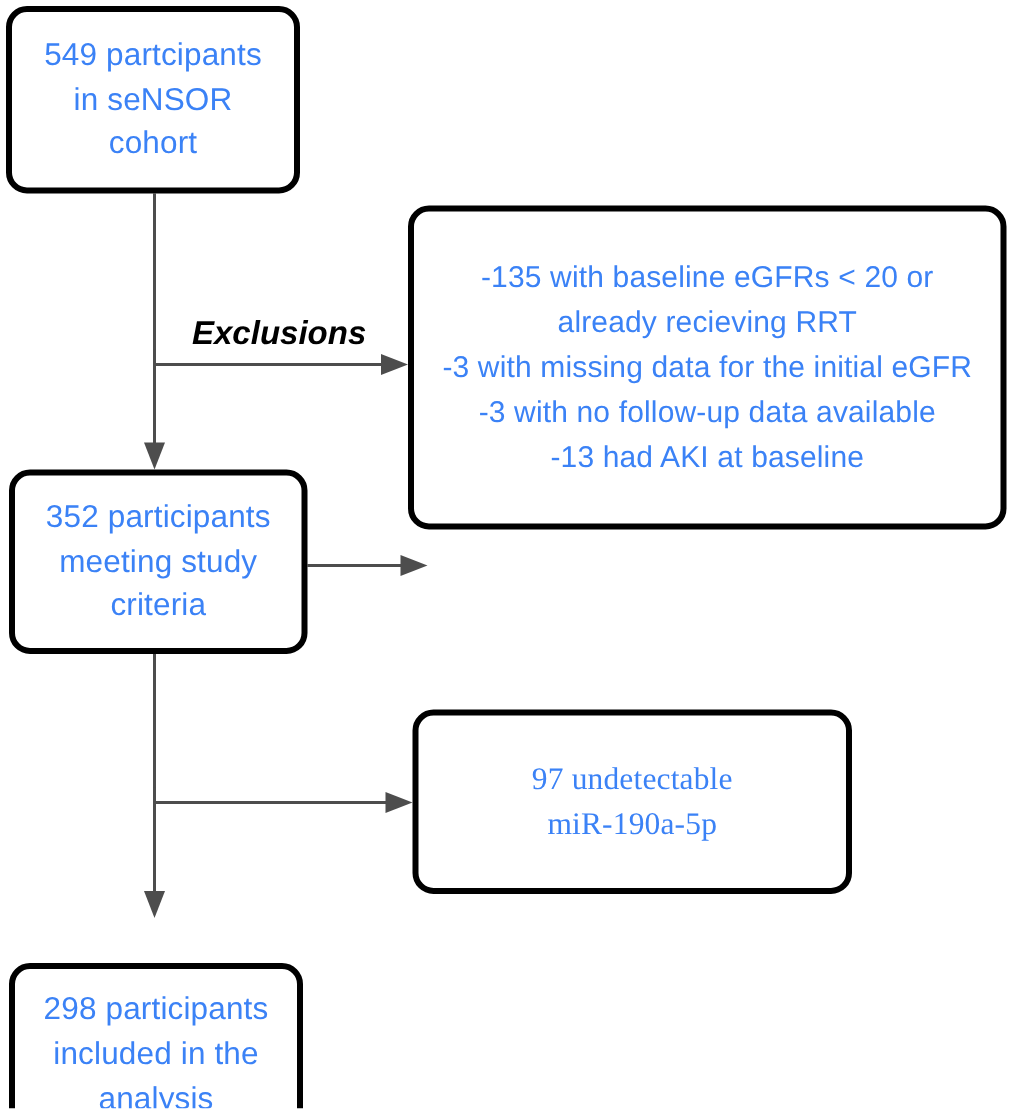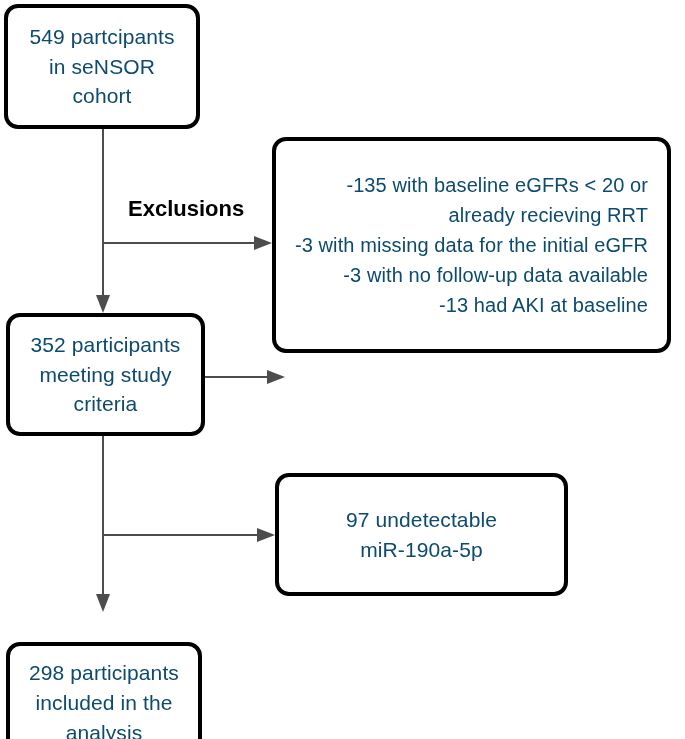--- a/index.html
+++ b/index.html
@@ -20,31 +20,31 @@
   .node {
     position: absolute;
     box-sizing: border-box;
     border: 4px solid #000000;
     border-radius: 14px;
     background: #ffffff;
     display: flex;
     align-items: center;
     justify-content: center;
     text-align: center;
-    color: #0c4a6e;
+    color: #3b82f6;
     font-size: 21px;
     line-height: 1.42;
     letter-spacing: 0.1px;
     white-space: pre-line;
     padding: 2px 8px;
   }
   #node-cohort   { left: 4px;   top: 4px;   width: 196px; height: 125px; }
-  #node-excl     { left: 272px; top: 137px; width: 399px; height: 216px; font-size: 20px; line-height: 1.5; text-align: right; }
+  #node-excl     { left: 272px; top: 137px; width: 399px; height: 216px; font-size: 20px; line-height: 1.5; }
   #node-criteria { left: 6px;   top: 313px; width: 199px; height: 123px; }
-  #node-undet    { left: 275px; top: 473px; width: 293px; height: 123px; }
+  #node-undet    { left: 275px; top: 473px; width: 293px; height: 123px; font-family: Liberation Serif, serif; }
   #node-included { left: 6px;   top: 612px; width: 196px; height: 122px; margin-top: 30px; }
 
   #edges {
     position: absolute;
     left: 0;
     top: 0;
     width: 685px;
     height: 739px;
     pointer-events: none;
   }
@@ -58,21 +58,21 @@
     stroke: none;
   }
 
   .edge-label {
     position: absolute;
     font-weight: bold;
     font-size: 22px;
     color: #000000;
     white-space: nowrap;
   }
-  #label-exclusions { left: 128px; top: 196px; }
+  #label-exclusions { left: 128px; top: 209px; font-style: italic; }
 </style>
 </head>
 <body>
 
 <div id="flow-root">
 
   <svg id="edges" viewBox="0 0 685 739" width="685" height="739" aria-hidden="true">
 
     <path class="edge-path" d="M 103 129 L 103 303"></path>
     <polygon class="arrow-head" points="103,313 96,295 110,295"></polygon>

